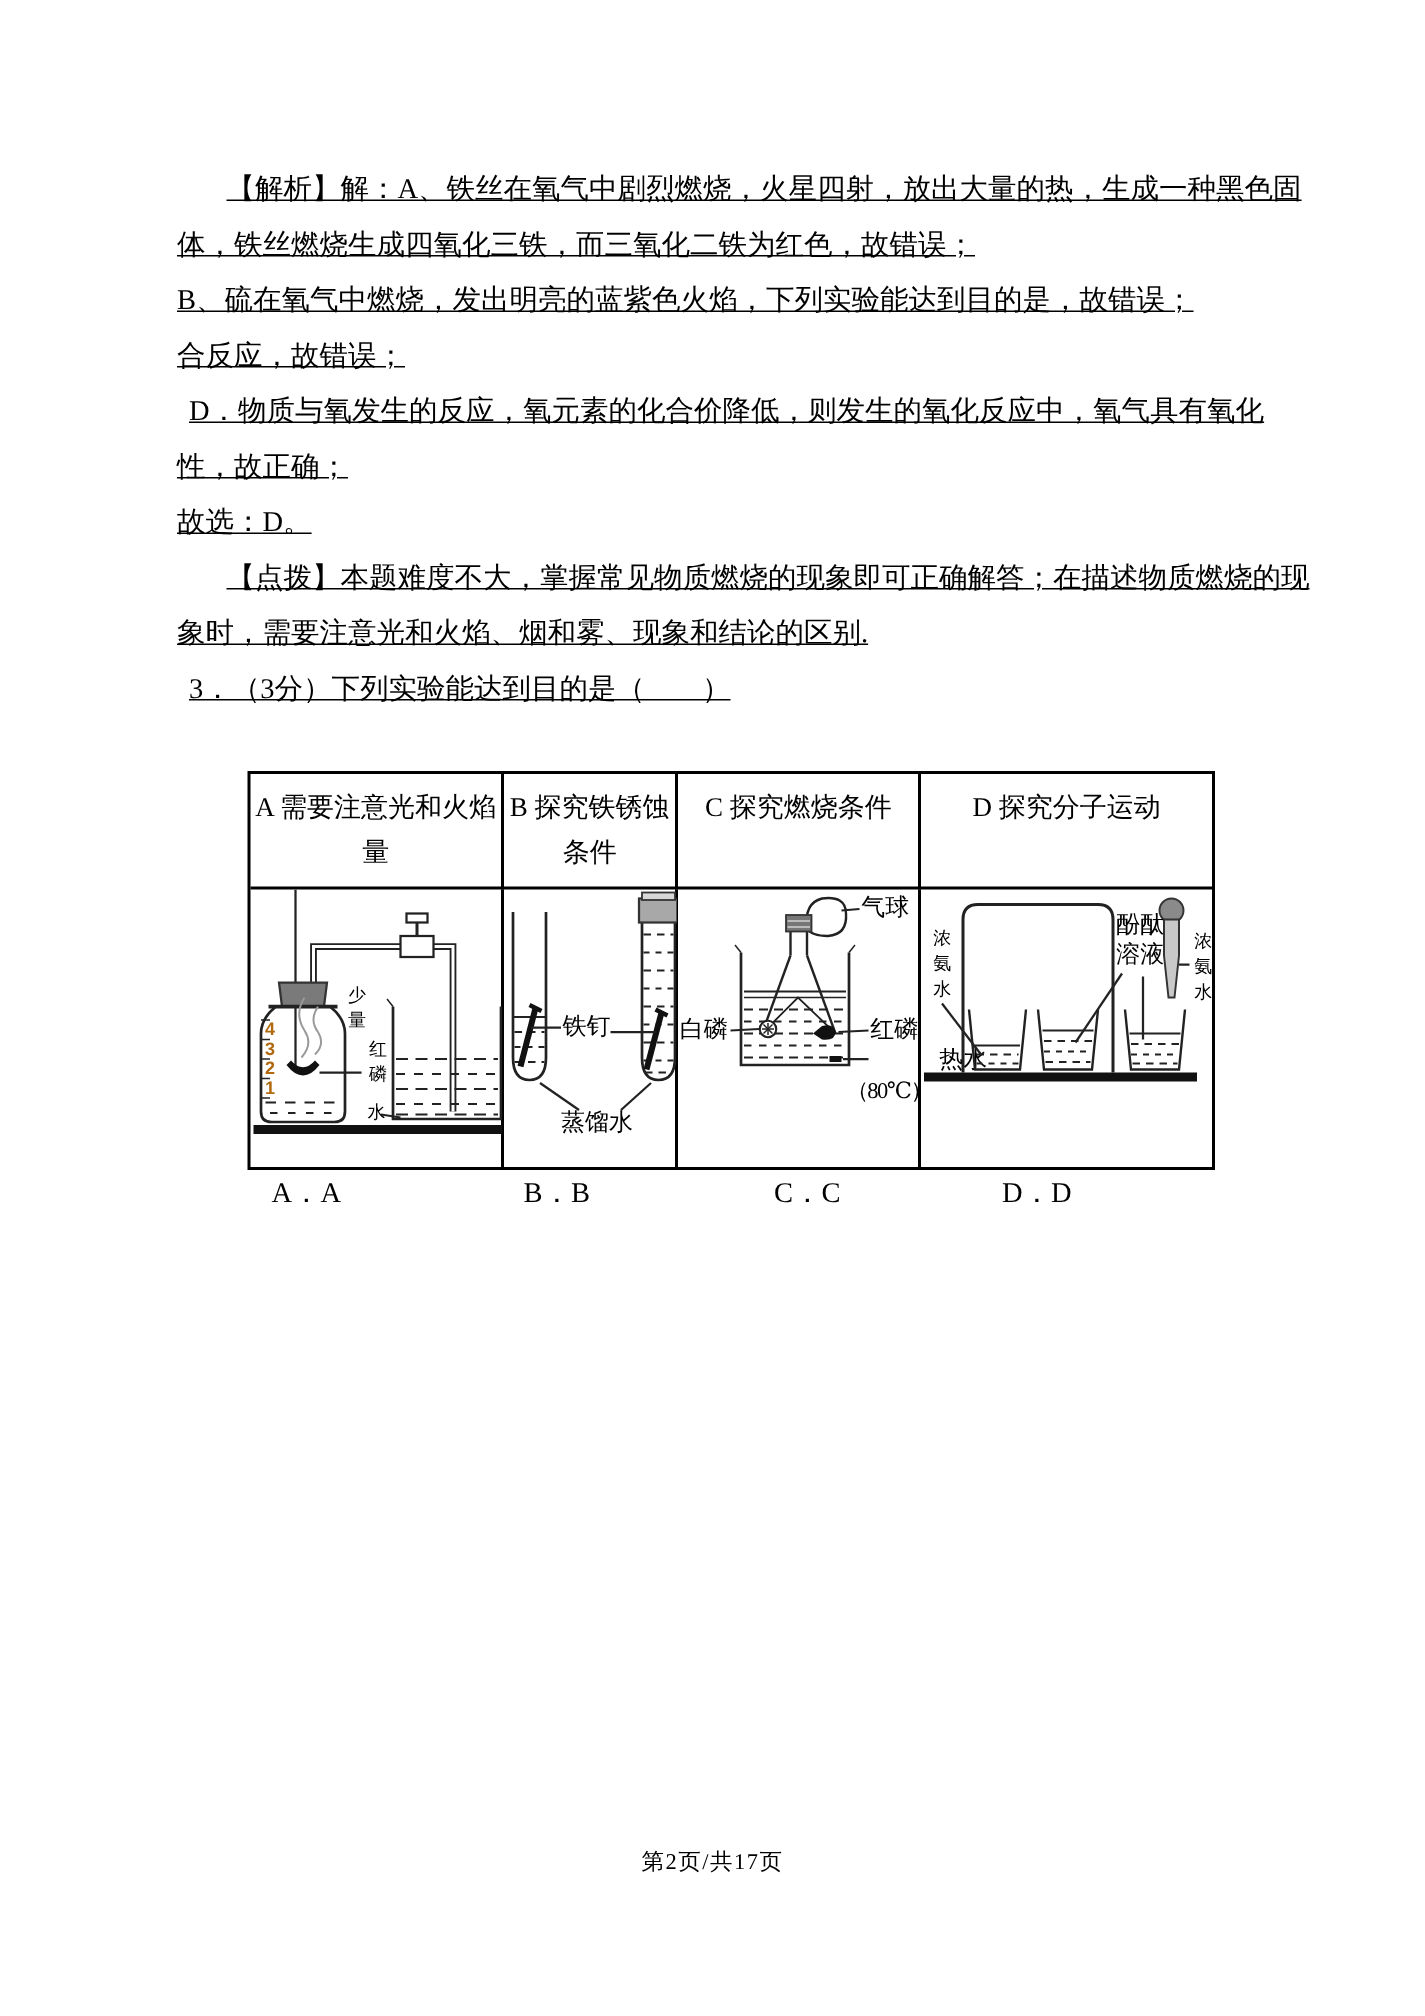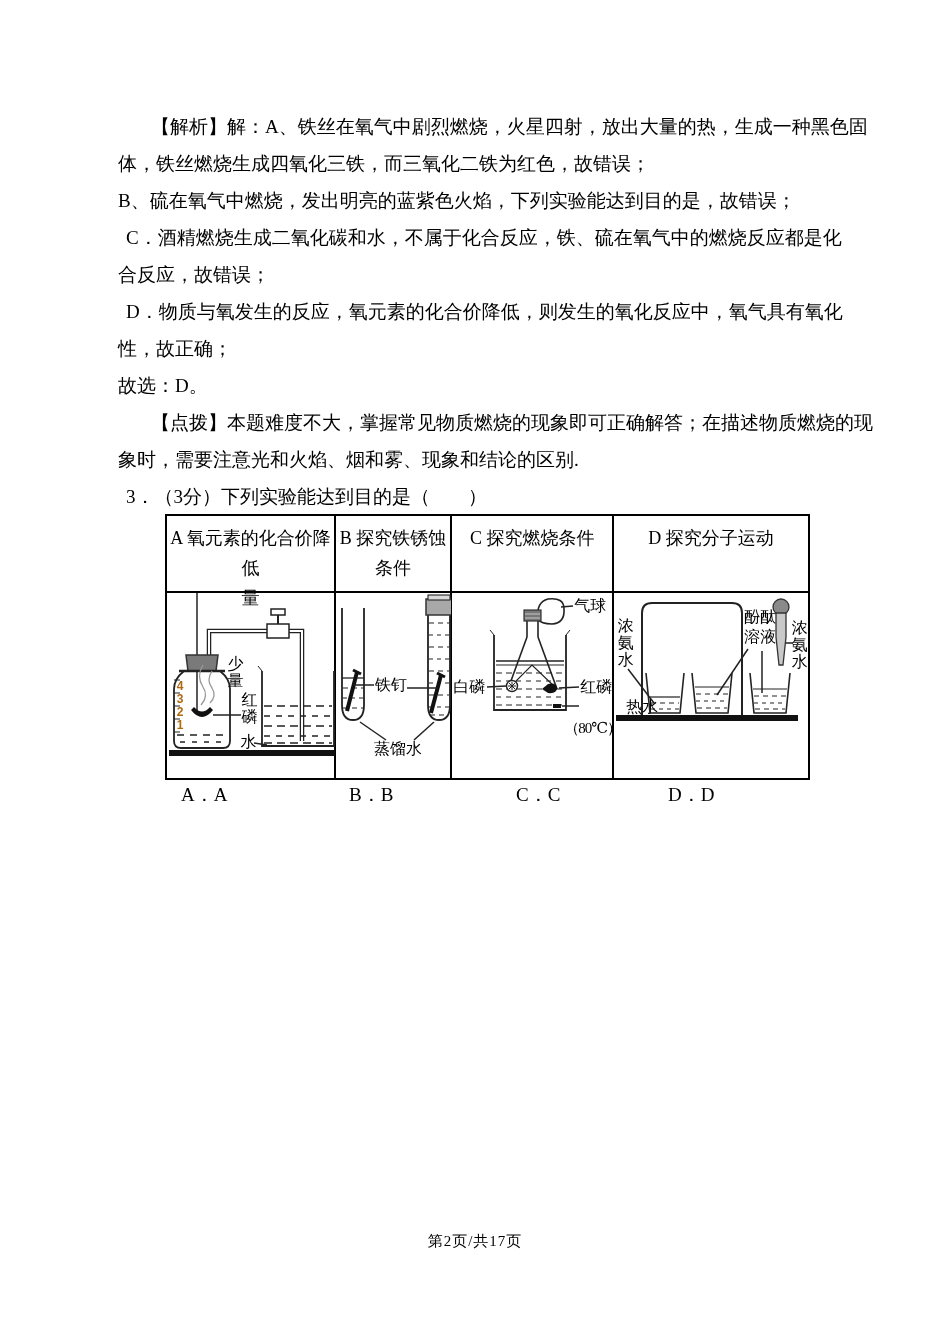--- a/index.html
+++ b/index.html
@@ -14,53 +14,52 @@
   .xtable{position:absolute;left:165px;top:514px;width:645px;border:2px solid #000;box-sizing:border-box;}
   .trow{display:flex;}
   .hcell{box-sizing:border-box;height:77px;border-right:2px solid #000;border-bottom:2px solid #000;
          text-align:center;font-size:18px;line-height:30px;padding-top:7px;}
   .dcell{box-sizing:border-box;position:relative;height:185px;border-right:2px solid #000;}
   .w-a{width:170px;} .w-b{width:117px;} .w-c{width:163px;} .w-d{width:195px;}
   .last{border-right:none !important;}
   .dcell svg{position:absolute;left:0;top:0;}
 
   .hlab{position:absolute;font-size:16px;line-height:18px;white-space:nowrap;}
-  .vlab{position:absolute;width:17px;font-size:16px;line-height:17px;word-break:break-all;text-align:center;}
+  .vlab{position:absolute;width:17px;font-size:12px;line-height:17px;word-break:break-all;text-align:right;}
 
   
   .opts{position:absolute;left:16px;top:782px;width:950px;height:28px;font-size:19px;}
   .opt{position:absolute;top:0;white-space:nowrap;}
   .opt-a{left:165px;} .opt-b{left:333px;} .opt-c{left:500px;} .opt-d{left:652px;}
 
   .footer{position:absolute;left:0;top:1232px;width:950px;text-align:center;
           font-size:15px;color:#000000;letter-spacing:1px;}
 </style>
 </head>
 <body>
 
 <div class="page">
 
-  <div class="tblock" style="top:108px;">
+  <div class="tblock" style="top:108px;text-decoration:underline;">
     <div class="ln ind">【解析】解：A、铁丝在氧气中剧烈燃烧，火星四射，放出大量的热，生成一种黑色固</div>
     <div class="ln">体，铁丝燃烧生成四氧化三铁，而三氧化二铁为红色，故错误；</div>
     <div class="ln">B、硫在氧气中燃烧，发出明亮的蓝紫色火焰，下列实验能达到目的是，故错误；</div>
-    <div class="ln qind">C．酒精燃烧生成二氧化碳和水，不属于化合反应，铁、硫在氧气中的燃烧反应都是化</div>
     <div class="ln">合反应，故错误；</div>
     <div class="ln qind">D．物质与氧发生的反应，氧元素的化合价降低，则发生的氧化反应中，氧气具有氧化</div>
     <div class="ln">性，故正确；</div>
     <div class="ln">故选：D。</div>
     <div class="ln ind">【点拨】本题难度不大，掌握常见物质燃烧的现象即可正确解答；在描述物质燃烧的现</div>
     <div class="ln">象时，需要注意光和火焰、烟和雾、现象和结论的区别.</div>
     <div class="ln qind">3．（3分）下列实验能达到目的是（　　）</div>
   </div>
 
   <div class="xtable">
     <div class="trow">
       <div class="hcell w-a">
-        <div>A 氧元素的化合价降低</div>
+        <div>A 需要注意光和火焰</div>
         <div>量</div>
       </div>
       <div class="hcell w-b">
         <div>B 探究铁锈蚀</div>
         <div>条件</div>
       </div>
       <div class="hcell w-c">
         <div>C 探究燃烧条件</div>
         <div></div>
       </div>

